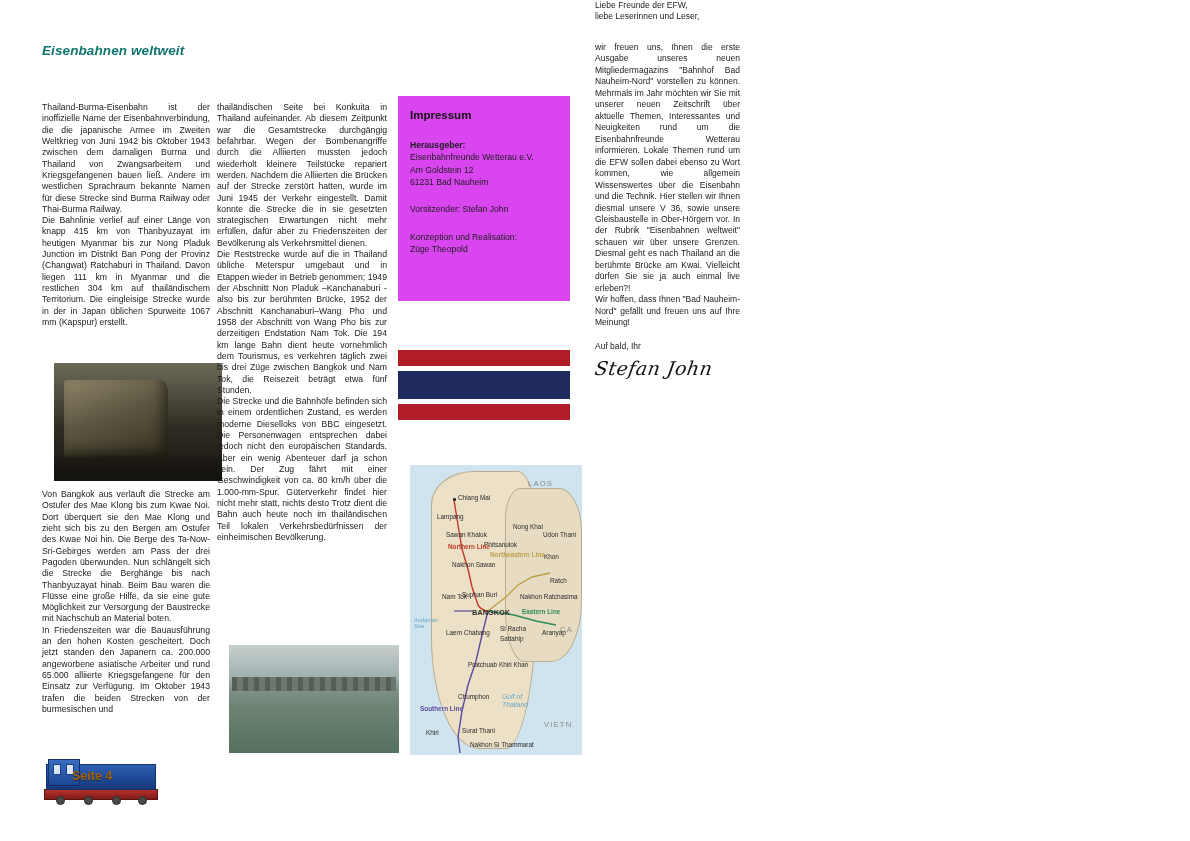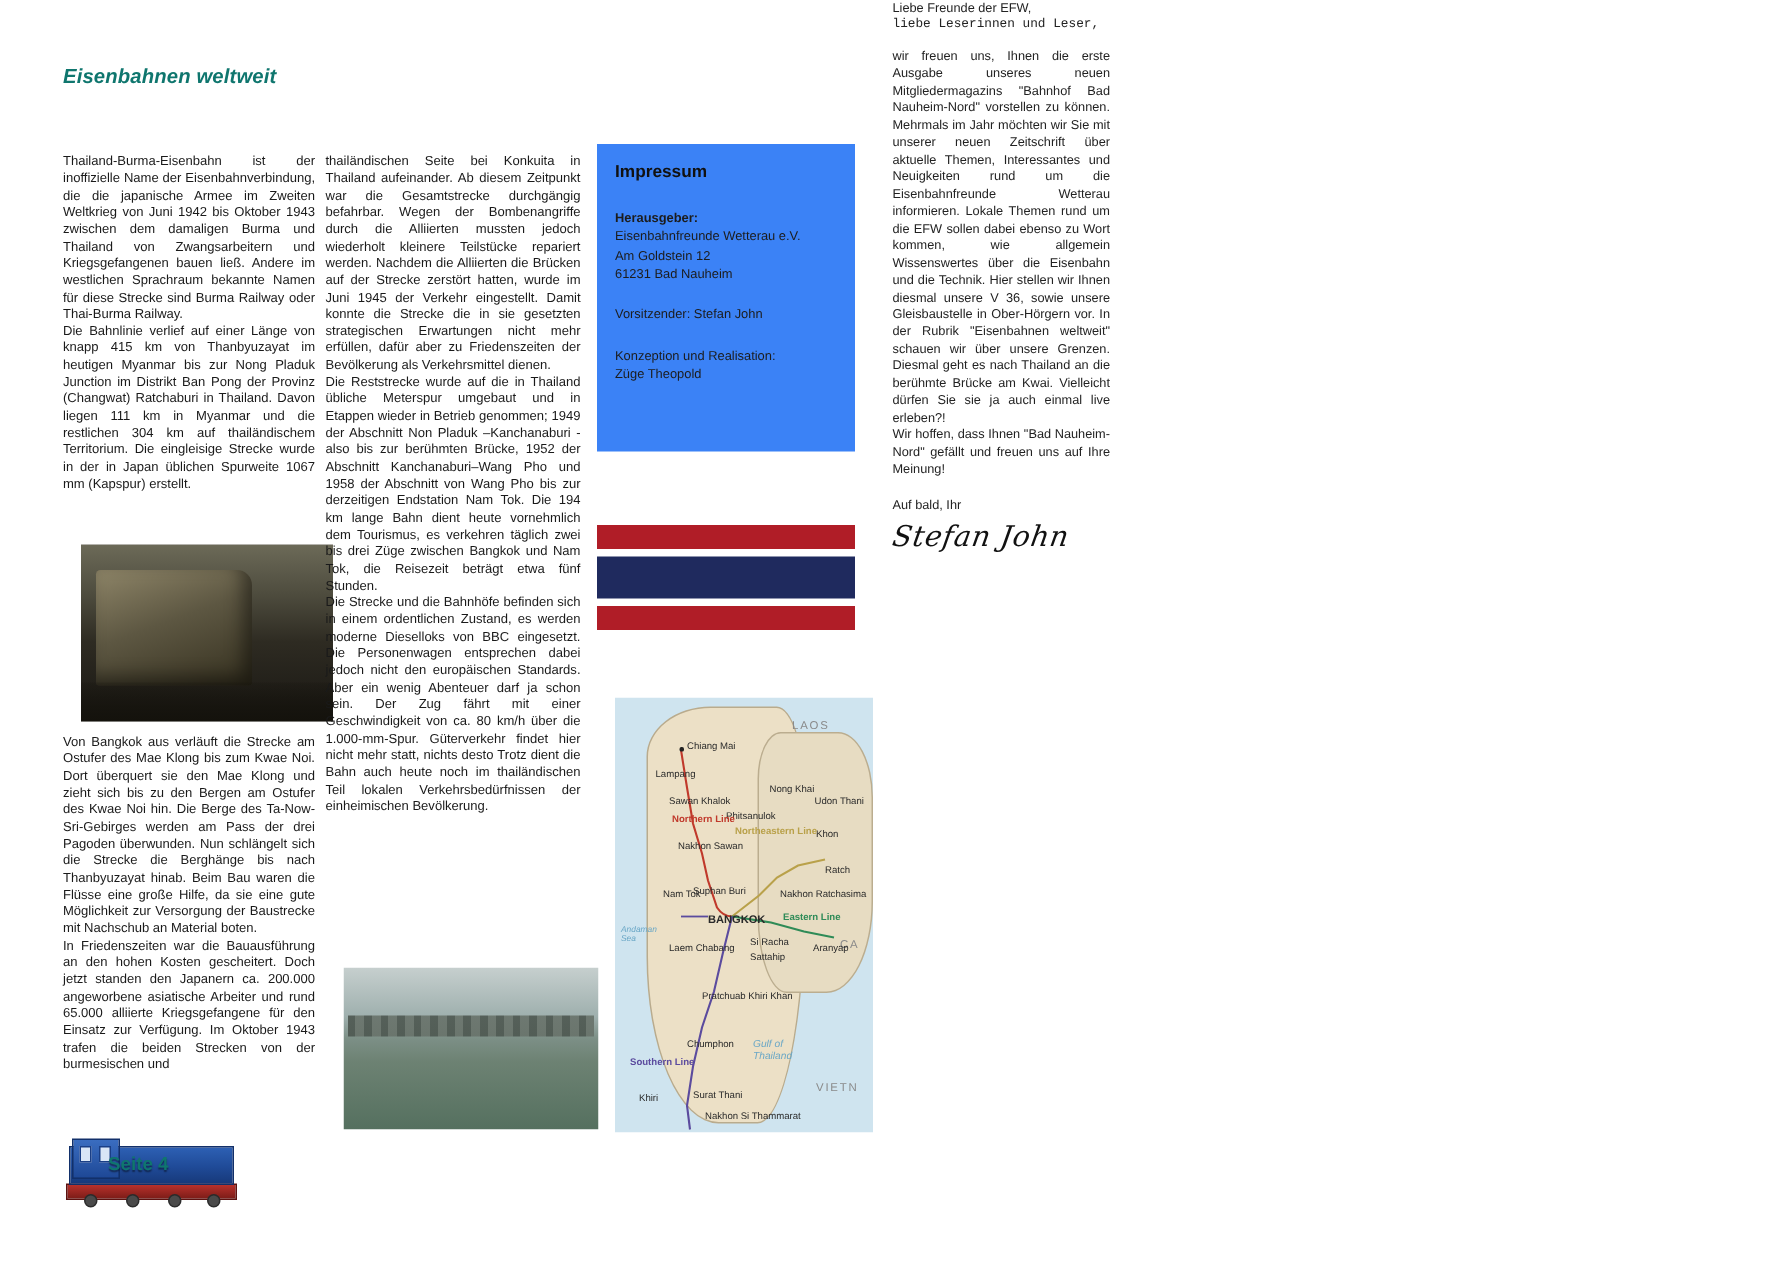--- a/index.html
+++ b/index.html
@@ -29,21 +29,21 @@
   .l-head { position:absolute; left:42px; top:43px; width:350px; }
 
   .col { position:absolute; font-size:8.7px; line-height:1.3;
          color:#1a1a1a; text-align:justify; }
   .col p { margin:0; }
   .col1 { left:42px;  top:102px; width:168px; }
   .col2 { left:217px; top:102px; width:170px; }
 
   .impressum {
     position:absolute; left:398px; top:96px; width:172px; height:205px;
-    background:#3b82f6; padding:11px 12px;
+    background:#d946ef; padding:11px 12px;
     font-size:8.6px; line-height:1.45; color:#1c1c1c;
   }
   .impressum h3 { margin:0 0 11px 0; font-size:11.5px; color:#111; }
   .impressum .lbl { font-weight:bold; }
   .impressum .blk { margin-bottom:9px;margin-top:15px; }
   .imp-row { white-space:nowrap; }
   .imp-row span.k { display:inline-block; width:46px; }
 
   
   .flag { position:absolute; left:398px; width:172px; }
@@ -132,21 +132,21 @@
     position:absolute; left:2px; top:29px; width:114px; height:11px;
     background:linear-gradient(180deg,#b8312b,#7d1c18);
     border:1px solid #5c1210;
   }
   .loco-wheel {
     position:absolute; top:36px; width:9px; height:9px;
     background:#4a4a4a; border:1px solid #2b2b2b; border-radius:50%;
   }
   .page-num {
     position:absolute; left:30px; top:9px; width:78px;
-    color:#0f766e; font-weight:bold; font-size:12.5px;
+    color:#a16207; font-weight:bold; font-size:12.5px;
     text-shadow:0 1px 1px rgba(0,0,0,.45);
   }
   .edit-col { left:617px; top:333px; width:145px; text-align:justify;
               font-size:8.5px; line-height:1.35; color:#222; }
   .edit-col p { margin:0; }
   .edit-greet { margin-bottom:9px !important; }
   .edit-sign { margin-top:12px !important; }
   .sig {
     margin-top:4px;
     font-family:"DejaVu Serif", serif; font-style:italic;
@@ -273,21 +273,21 @@
       <div class="loco-wheel" style="left:70px;"></div>
       <div class="loco-wheel" style="left:96px;"></div>
       <div class="page-num">Seite 4</div>
     </div>
   </div>
 
   <div class="page page-right">
 
     <div class="edit-col">
       <p class="edit-greet">Liebe Freunde der EFW,</p>
-      <p style="margin-top:-9px; margin-bottom:9px;font-family:Liberation Mono, monospace;">liebe Leserinnen und Leser,</p>
+      <p style="margin-top:-9px; margin-bottom:19px;">liebe Leserinnen und Leser,</p>
       <p>wir freuen uns, Ihnen die erste Ausgabe unseres neuen Mitgliedermagazins "Bahnhof Bad Nauheim-Nord" vorstellen zu können. Mehrmals im Jahr möchten wir Sie mit unserer neuen Zeitschrift über aktuelle Themen, Interessantes und Neuigkeiten rund um die Eisenbahnfreunde Wetterau informieren. Lokale Themen rund um die EFW sollen dabei ebenso zu Wort kommen, wie allgemein Wissenswertes über die Eisenbahn und die Technik. Hier stellen wir Ihnen diesmal unsere V 36, sowie unsere Gleisbaustelle in Ober-Hörgern vor. In der Rubrik "Eisenbahnen weltweit" schauen wir über unsere Grenzen. Diesmal geht es nach Thailand an die berühmte Brücke am Kwai. Vielleicht dürfen Sie sie ja auch einmal live erleben?!</p>
       <p>Wir hoffen, dass Ihnen "Bad Nauheim-Nord" gefällt und freuen uns auf Ihre Meinung!</p>
       <p class="edit-sign">Auf bald, Ihr</p>
       <div class="sig">Stefan John</div>
     </div>
 
   </div>
 </div>
 
 </body></html>

